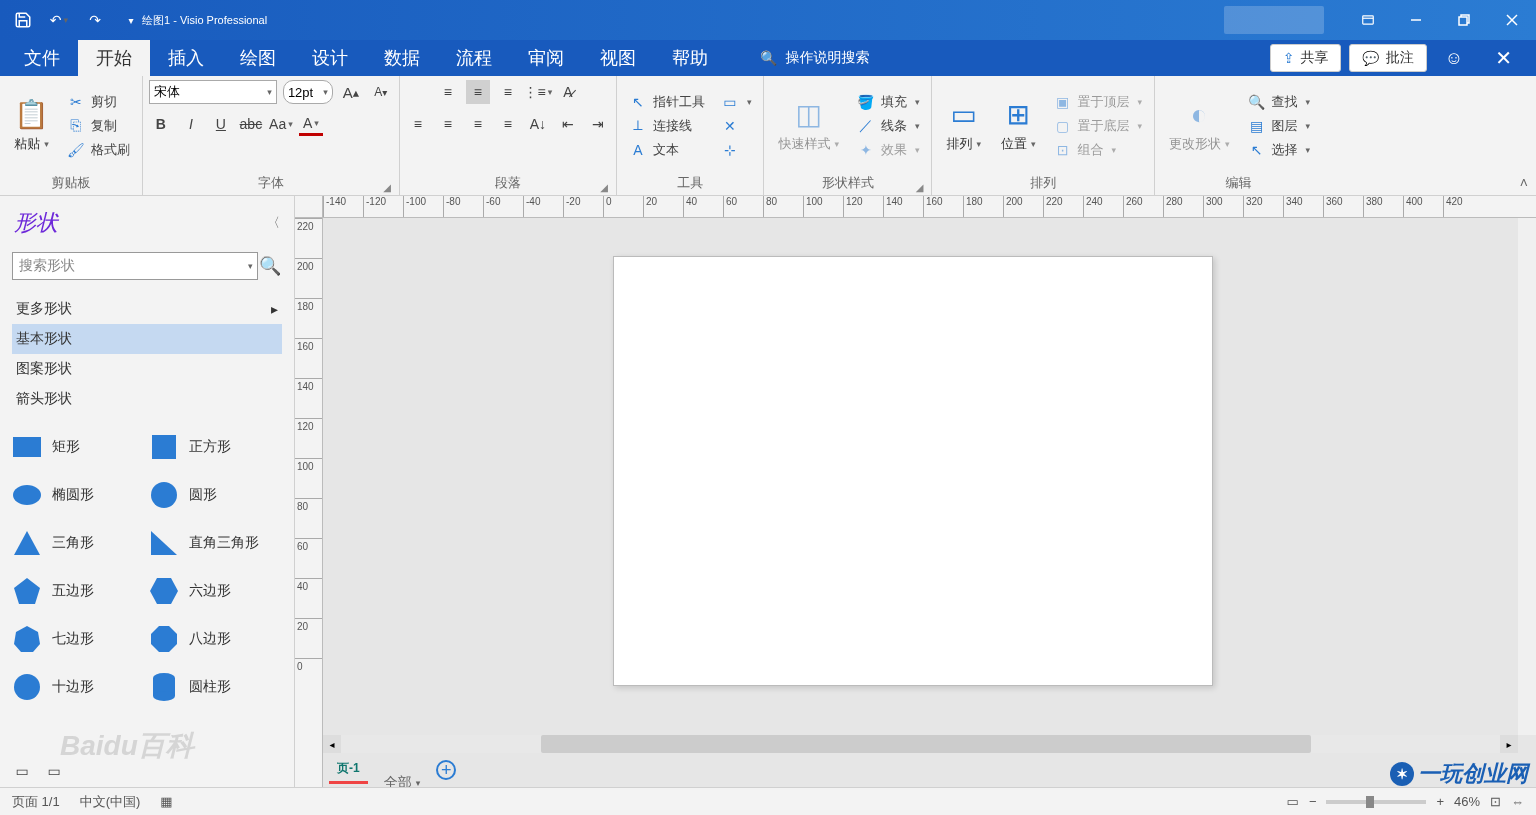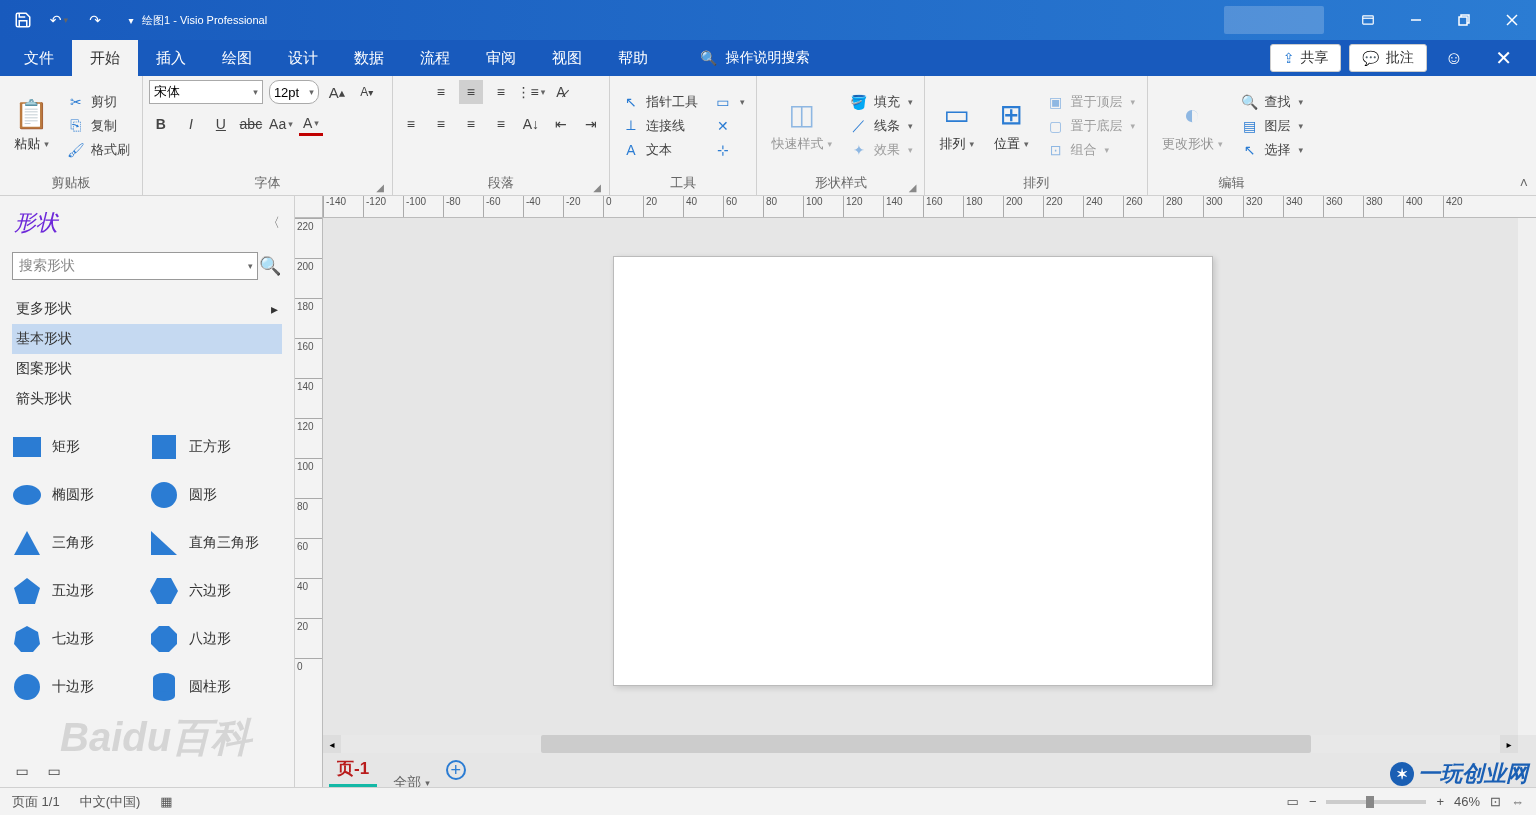--- a/index.html
+++ b/index.html
@@ -9,21 +9,21 @@
 .title-bar { height: 40px; background: #1a5fb4; background: linear-gradient(to right, #185abd 0%, #2b7cd3 100%); display: flex; align-items: center; color: white; }
 .qat { display: flex; align-items: center; gap: 14px; padding-left: 12px; }
 .qat-btn { width: 22px; height: 22px; display: flex; align-items: center; justify-content: center; cursor: pointer; color: white; }
 .title-center { flex: 1; font-size: 11px; }
 .win-controls { display: flex; align-items: center; height: 100%; }
 .win-btn { width: 48px; height: 40px; display: flex; align-items: center; justify-content: center; cursor: pointer; color: white; }
 .account-placeholder { width: 100px; height: 28px; background: rgba(255,255,255,0.2); margin-right: 20px; border-radius: 2px; }
 
 
 .ribbon-tabs { height: 36px; background: #185abd; display: flex; align-items: stretch; padding-left: 6px; }
-.ribbon-tab { padding: 0 18px; display: flex; align-items: center; color: white; cursor: pointer; font-size: 15px; }
+.ribbon-tab { padding: 0 18px; display: flex; align-items: center; color: white; cursor: pointer; font-size: 18px; }
 .ribbon-tab.active { background: #f3f3f3; color: #333; }
 .tell-me { display: flex; align-items: center; gap: 8px; padding: 0 14px; color: white; cursor: text; margin-left: 20px; }
 .ribbon-right { margin-left: auto; display: flex; align-items: center; gap: 8px; padding-right: 10px; }
 .share-btn, .comment-btn { background: white; color: #333; border: 1px solid #ccc; padding: 4px 12px; border-radius: 3px; display: flex; align-items: center; gap: 6px; cursor: pointer; font-size: 14px; }
 .smile-btn { color: white; cursor: pointer; padding: 0 10px; font-size: 18px; }
 .close-ribbon { color: white; cursor: pointer; padding: 0 14px; font-size: 20px; }
 
 
 .ribbon { height: 120px; background: #f3f3f3; border-bottom: 1px solid #d0d0d0; display: flex; position: relative; }
 .ribbon-group { border-right: 1px solid #d0d0d0; display: flex; flex-direction: column; padding: 4px 6px 0 6px; }
@@ -36,21 +36,21 @@
 .big-btn-label { font-size: 13px; color: #333; display: flex; align-items: center; gap: 2px; }
 .big-btn.disabled { opacity: 0.5; cursor: default; }
 
 .stack-btns { display: flex; flex-direction: column; gap: 2px; }
 .small-btn { display: flex; align-items: center; gap: 6px; padding: 2px 6px; cursor: pointer; font-size: 13px; color: #444; }
 .small-btn.disabled { opacity: 0.5; cursor: default; }
 .small-btn .mini-icon { width: 18px; height: 18px; display: inline-flex; align-items: center; justify-content: center; color: #2b7cd3; font-size: 14px; }
 .drop-arrow { font-size: 9px; color: #666; margin-left: 2px; }
 
 .combo { border: 1px solid #aaa; background: white; height: 24px; display: flex; align-items: center; padding: 0 4px; font-size: 13px; }
-.font-combo { width: 114px; }
+.font-combo { width: 128px; }
 .size-combo { width: 50px; border-radius: 10px; }
 
 .icon-row { display: flex; gap: 6px; align-items: center; }
 .icon-btn { width: 24px; height: 24px; display: flex; align-items: center; justify-content: center; cursor: pointer; color: #444; font-size: 14px; }
 .font-color { border-bottom: 3px solid #c00000; padding-bottom: 0; }
 
 .collapse-ribbon { position: absolute; right: 8px; bottom: 4px; cursor: pointer; color: #666; font-size: 14px; }
 
 
 .main-area { flex: 1; display: flex; overflow: hidden; }
@@ -84,32 +84,32 @@
 .ruler-v-inner { display: flex; flex-direction: column; font-size: 10px; color: #555; }
 .ruler-tick-v { height: 40px; flex-shrink: 0; border-top: 1px solid #aaa; padding-top: 2px; padding-left: 2px; }
 .canvas-scroll { position: absolute; left: 28px; top: 22px; right: 18px; bottom: 52px; overflow: hidden; }
 .page { position: absolute; left: 290px; top: 38px; width: 600px; height: 430px; background: white; border: 1px solid #bbb; box-shadow: 2px 2px 6px rgba(0,0,0,0.15); }
 .hscroll { position: absolute; left: 28px; right: 18px; bottom: 34px; height: 18px; background: #f0f0f0; display: flex; align-items: center; }
 .hscroll-arrow { width: 18px; height: 18px; background: #ddd; display: flex; align-items: center; justify-content: center; font-size: 10px; cursor: pointer; }
 .hscroll-track { flex: 1; background: #e8e8e8; height: 18px; position: relative; }
 .hscroll-thumb { position: absolute; left: 200px; width: 770px; top: 0; bottom: 0; background: #ccc; border-radius: 2px; }
 .vscroll { position: absolute; right: 0; top: 22px; bottom: 52px; width: 18px; background: #f0f0f0; }
 .page-tabs { position: absolute; left: 28px; right: 0; bottom: 0; height: 34px; display: flex; align-items: center; gap: 16px; padding-left: 6px; background: #e6e6e6; }
-.page-tab { color: #b91c1c; font-weight: bold; font-size: 17px; padding: 4px 8px; border-bottom: 3px solid #14b8a6; cursor: pointer; }
+.page-tab { color: #0f766e; font-weight: bold; font-size: 12px; padding: 4px 8px; border-bottom: 3px solid #ef4444; cursor: pointer; }
 .page-all { color: #666; font-size: 14px; cursor: pointer; display: flex; align-items: center; gap: 2px; margin-top: 25px; }
 .add-page { color: #2b7cd3; font-size: 18px; border: 2px solid #2b7cd3; border-radius: 50%; width: 20px; height: 20px; display: flex; align-items: center; justify-content: center; cursor: pointer; }
 
 
 .status-bar { height: 28px; background: #f3f3f3; border-top: 1px solid #d0d0d0; display: flex; align-items: center; padding: 0 12px; font-size: 13px; color: #555; gap: 20px; }
 .status-right { margin-left: auto; display: flex; align-items: center; gap: 10px; }
 .zoom-slider { width: 100px; height: 4px; background: #ccc; position: relative; }
 .zoom-thumb { position: absolute; left: 40%; top: -4px; width: 8px; height: 12px; background: #888; }
 
 
-.watermark-bl { position: absolute; left: 60px; bottom: 50px; color: rgba(200,200,200,0.7); font-size: 40px; font-weight: bold; font-style: italic; pointer-events: none; z-index: 50; }
+.watermark-bl { position: absolute; left: 60px; bottom: 50px; color: rgba(200,200,200,0.7); font-size: 28px; font-weight: bold; font-style: italic; pointer-events: none; z-index: 50; }
 .watermark-br { position: absolute; right: 8px; bottom: 26px; color: #1a5fb4; font-size: 22px; font-weight: bold; font-style: italic; pointer-events: none; z-index: 50; display: flex; align-items: center; gap: 4px; }
 .watermark-br .globe { width: 24px; height: 24px; background: #1a5fb4; border-radius: 50%; display: inline-flex; align-items: center; justify-content: center; color: white; font-size: 14px; font-style: normal; }
 </style>
 </head>
 <body>
 
 <div class="title-bar">
   <div class="qat">
     <span class="qat-btn">
         <svg width="18" height="18" viewBox="0 0 24 24" fill="none" stroke="white" stroke-width="2">

